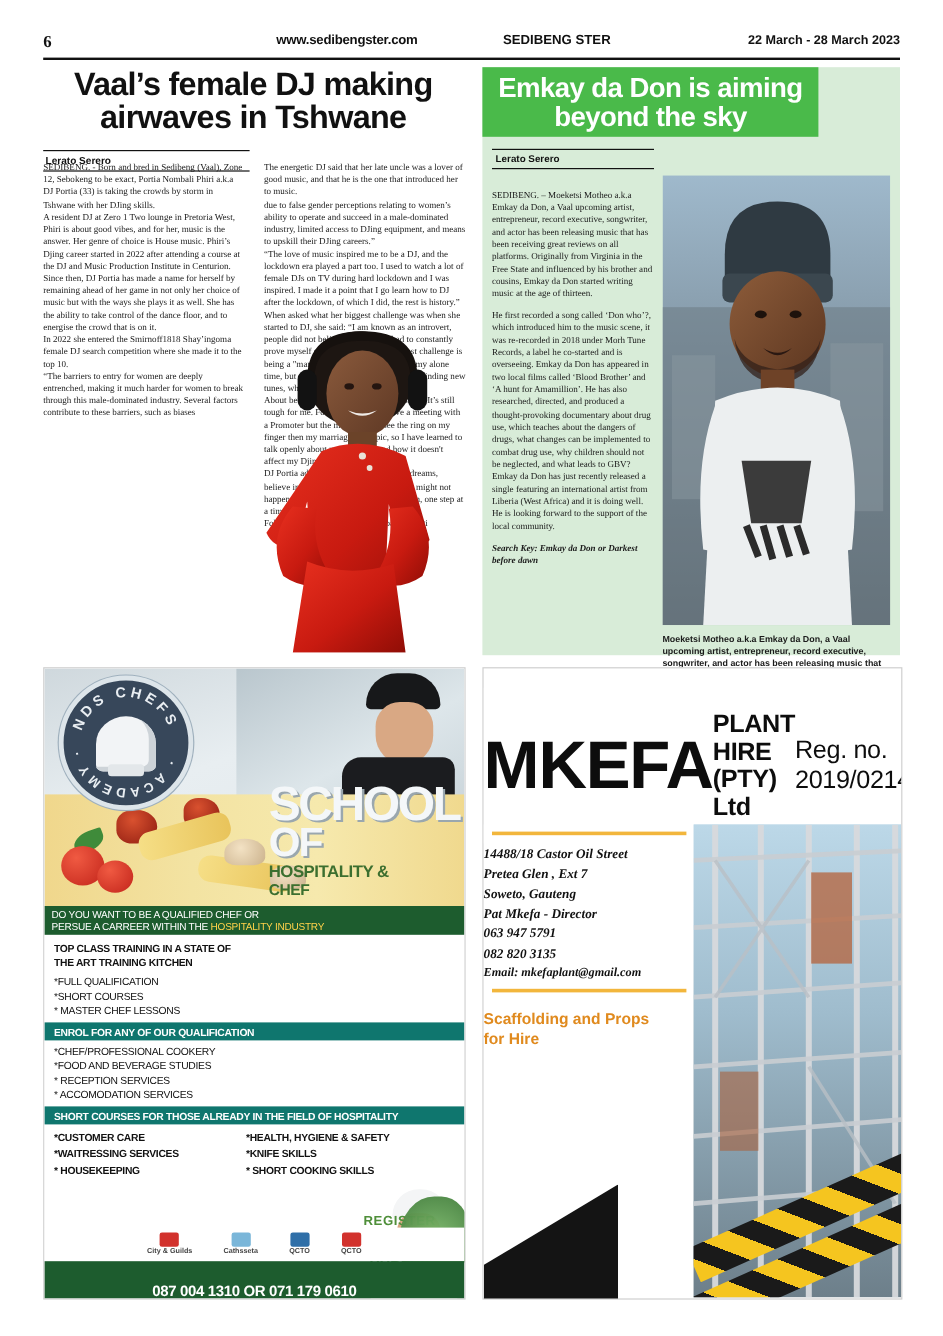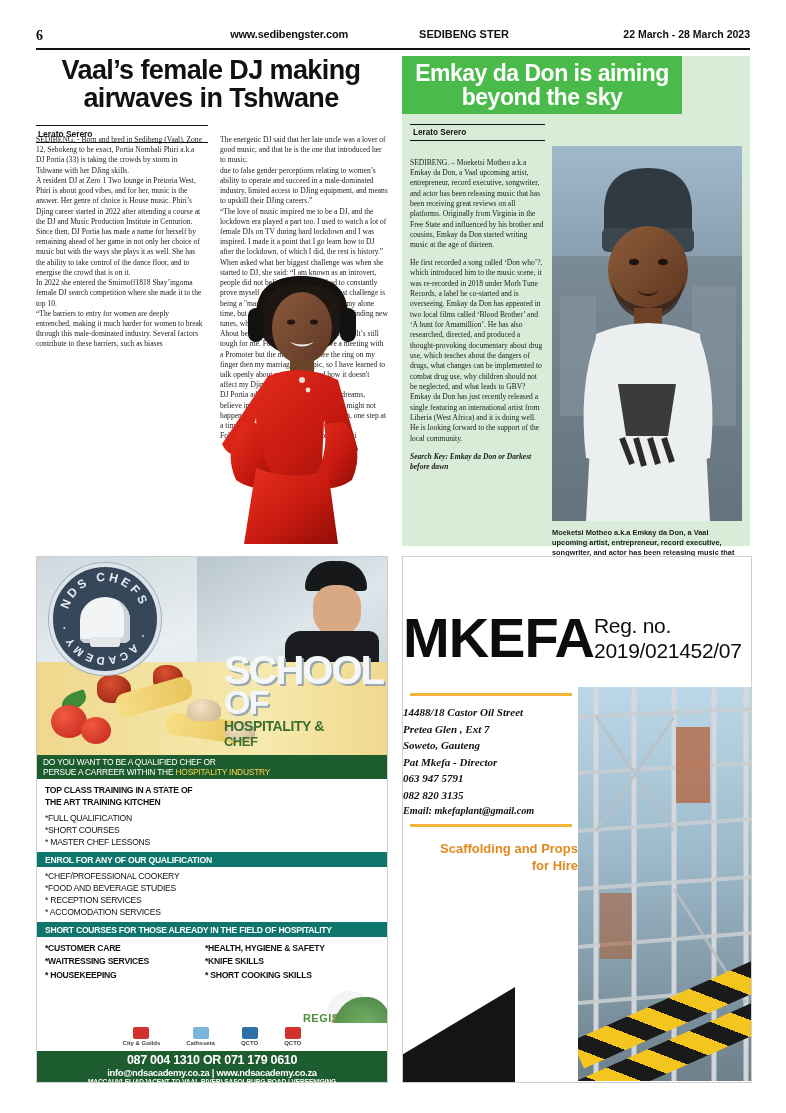--- a/index.html
+++ b/index.html
@@ -114,41 +114,41 @@
   .chef2{position:absolute;right:4px;top:236px;width:84px;height:106px;}
   .chef2 .hat{position:absolute;right:10px;top:0;width:46px;height:26px;background:#f4f5f6;border-radius:22px 22px 4px 4px;}
   .chef2 .face{position:absolute;right:16px;top:20px;width:36px;height:38px;background:#d9a884;border-radius:16px 16px 20px 20px;}
   .chef2 .coat{position:absolute;right:2px;top:52px;width:72px;height:54px;background:#f4f5f6;border-radius:12px 8px 0 0;}
 
   .nds-logos{position:absolute;left:0;top:466px;width:350px;height:28px;background:#fff;
     display:flex;align-items:center;justify-content:center;gap:26px;}
   .plogo{font-size:6px;font-weight:bold;color:#444;text-align:center;line-height:1.1;}
   .plogo .sw{display:block;width:16px;height:12px;margin:0 auto 1px;border-radius:2px;}
   .nds-foot{position:absolute;left:0;top:494px;width:350px;height:31px;background:#1d5c2e;
-    color:#fff;text-align:center;padding-top:2px;box-sizing:border-box;}
+    color:#fff;text-align:center;padding-top:18px;box-sizing:border-box;}
   .nds-foot .f1{font-size:12.5px;font-weight:bold;letter-spacing:-0.3px;}
   .nds-foot .f2{font-size:9.4px;font-weight:bold;letter-spacing:-0.3px;}
   .nds-foot .f3{font-size:6.6px;font-weight:bold;letter-spacing:-0.1px;}
   .greenery{position:absolute;right:-4px;top:440px;width:58px;height:70px;
     background:radial-gradient(circle at 50% 50%,#7bb86a,#3e7a38);border-radius:50% 40% 45% 50%;opacity:.95;}
 
   
   .ad-mkefa{position:absolute;left:402px;top:556px;width:348px;height:525px;background:#fff;
     border:1px solid #cfcfcf;overflow:hidden;}
   .mk-top{position:absolute;left:0;top:16px;width:348px;height:130px;background:#fff;
     display:flex;flex-direction:row;align-items:center;justify-content:flex-start;}
   .mk-name{font-size:56px;font-weight:bold;color:#0d0d0d;letter-spacing:-1px;line-height:0.92;}
   .mk-sub{font-size:21px;font-weight:bold;color:#0d0d0d;letter-spacing:-0.3px;line-height:1.1;}
   .mk-reg{font-size:21px;color:#0d0d0d;letter-spacing:-0.3px;line-height:1.2;}
   .mk-left{position:absolute;left:0;top:130px;width:175px;height:394px;background:#fff;}
   .mk-rule{width:162px;height:3px;background:#f2b63c;margin:6px auto 0;}
   .mk-addr{font-family:"Liberation Serif",serif;font-style:italic;font-weight:bold;
     font-size:11px;color:#111;line-height:1.5;margin-top:8px;}
   .mk-addr .sm{font-size:10.2px;}
-  .mk-scaff{font-size:13px;font-weight:bold;color:#e08a1e;text-align:right;line-height:1.25;margin-top:14px;}
+  .mk-scaff{font-size:13px;font-weight:bold;color:#e08a1e;text-align:left;line-height:1.25;margin-top:14px;}
   .mk-dark{position:absolute;left:0;top:300px;width:112px;height:224px;background:#141414;
     clip-path:polygon(0 30%,100% 0,100% 100%,0 100%);}
   .mk-photo{position:absolute;left:175px;top:130px;width:173px;height:394px;overflow:hidden;
     background:linear-gradient(180deg,#b9d6e6 0%,#a9c6d8 22%,#8aa3b0 50%,#6d7f88 100%);}
   .mk-stripe{position:absolute;background:repeating-linear-gradient(45deg,#f5c51f 0 16px,#1a1a1a 16px 32px);}
   .mk-s1{left:-10px;bottom:58px;width:230px;height:30px;transform:rotate(-24deg);}
   .mk-s2{left:-10px;bottom:16px;width:230px;height:30px;transform:rotate(-24deg);}
 </style>
 </head>
 <body>
@@ -393,20 +393,21 @@
     <div class="nds-foot">
       <div class="f1">087 004 1310 OR 071 179 0610</div>
       <div class="f2">info@ndsacademy.co.za | www.ndsacademy.co.za</div>
       <div class="f3">MACCAUVLEI (ADJACENT TO VAAL RIVER) SASOLBURG ROAD | VEREENIGING</div>
     </div>
   </div>
 
   <div class="ad-mkefa">
     <div class="mk-top">
       <div class="mk-name">MKEFA</div>
+      <div class="mk-sub">PLANT HIRE (PTY) Ltd</div>
       <div class="mk-reg">Reg. no. 2019/021452/07</div>
     </div>
 
     <div class="mk-left">
       <div class="mk-rule"></div>
       <div class="mk-addr" id="mk-addr">
           <div>14488/18 Castor Oil Street</div>
           <div>Pretea Glen , Ext 7</div>
           <div>Soweto, Gauteng</div>
           <div>Pat Mkefa - Director</div>

